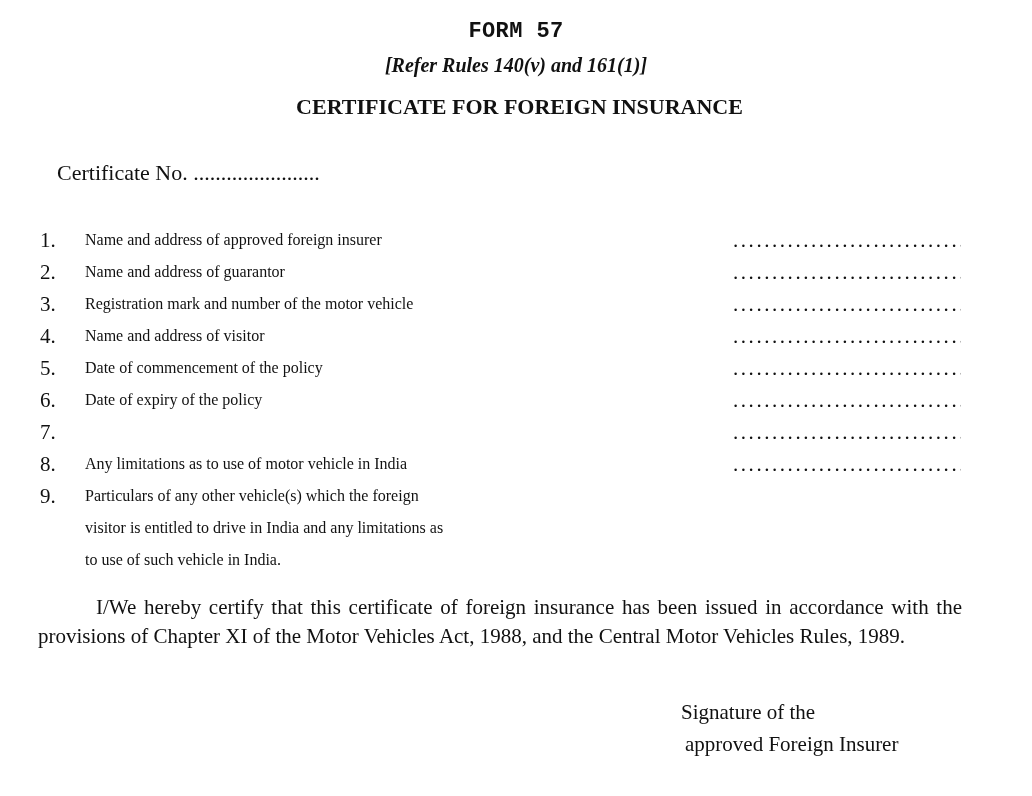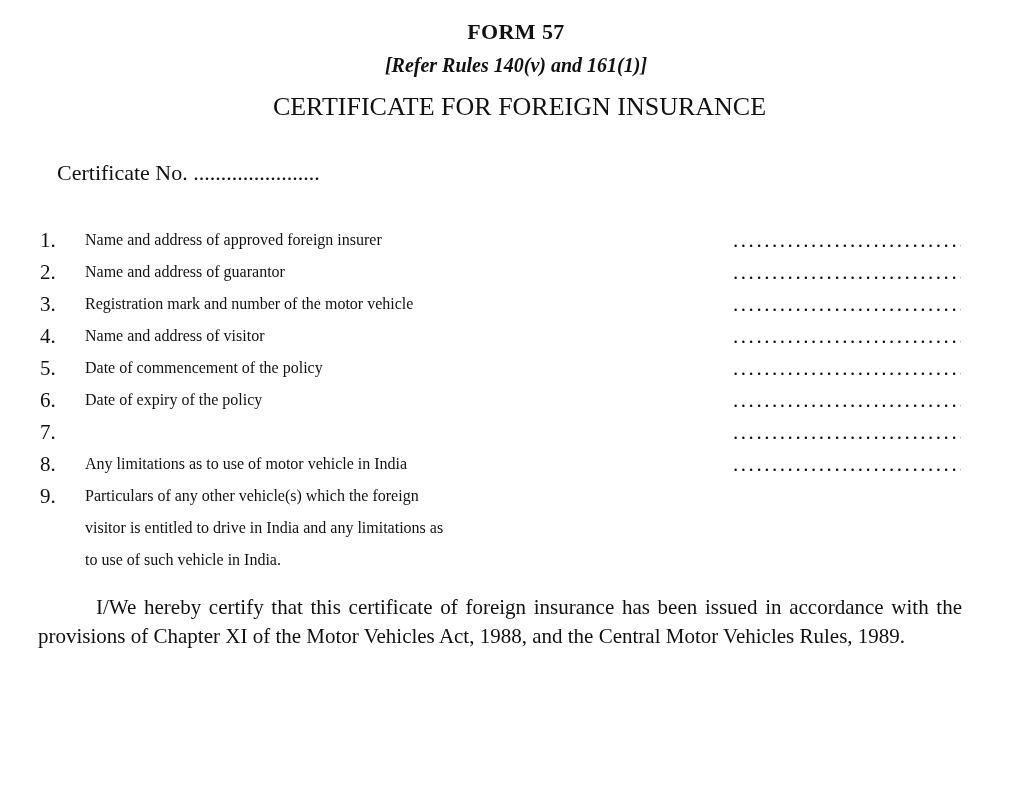--- a/index.html
+++ b/index.html
@@ -27,39 +27,39 @@
 
   
   .doc-header {
     position: absolute;
     top: 18px;
     left: 0;
     width: 1032px;
     text-align: center;
   }
   .form-title {
-    font-family: Liberation Serif, serif;
+    font-family: Liberation Mono, monospace;
     font-weight: bold;
     font-size: 22px;
     letter-spacing: 0.4px;
     line-height: 28px;
     margin: 0;
   }
   .refer-rules {
     font-family: "Liberation Serif", "DejaVu Serif", serif;
     font-style: italic;
     font-weight: bold;
     font-size: 20px;
     line-height: 30px;
     margin: 4px 0 12px 0;
   }
   .cert-heading {
     font-family: "Liberation Serif", "DejaVu Serif", serif;
-    font-weight: normal;
-    font-size: 26px;
+    font-weight: bold;
+    font-size: 22px;
     line-height: 30px;
     margin: 2px 0 0 7px;
   }
 
   
   .number-row {
     position: absolute;
     top: 156px;
     left: 0;
     width: 1032px;
@@ -251,14 +251,18 @@
     <span class="leader" style="top:64px;">....................................</span>
     <span class="leader" style="top:96px;">....................................</span>
     <span class="leader" style="top:128px;">....................................</span>
     <span class="leader" style="top:160px;">....................................</span>
     <span class="leader" style="top:192px;">....................................</span>
     <span class="leader" style="top:224px;">....................................</span>
   </div>
 
   <p class="closing">I/We hereby certify that this certificate of foreign insurance has been issued in accordance with the provisions of Chapter XI of the Motor Vehicles Act, 1988, and the Central Motor Vehicles Rules, 1989.</p>
 
+  <div class="signature">
+    <span class="sig-line-1">Signature of the</span>
+    <span class="sig-line-2">approved Foreign Insurer</span>
+  </div>
 
 </div>
 
 </body></html>

